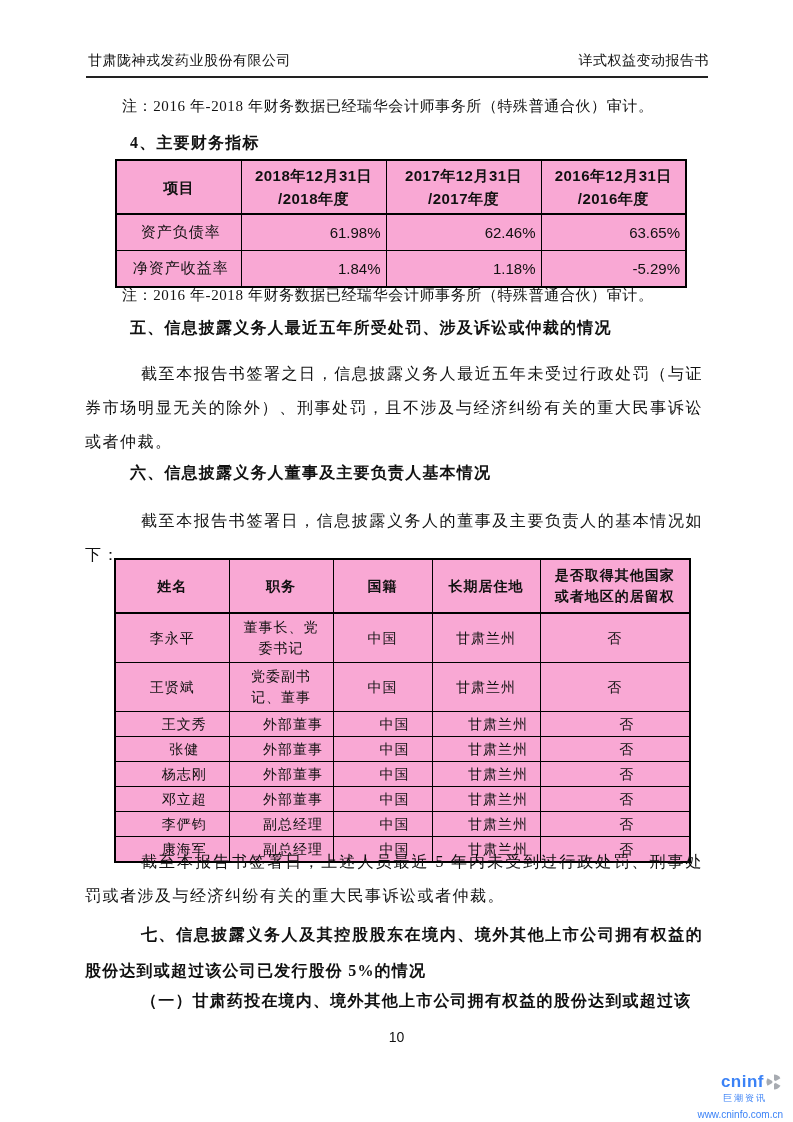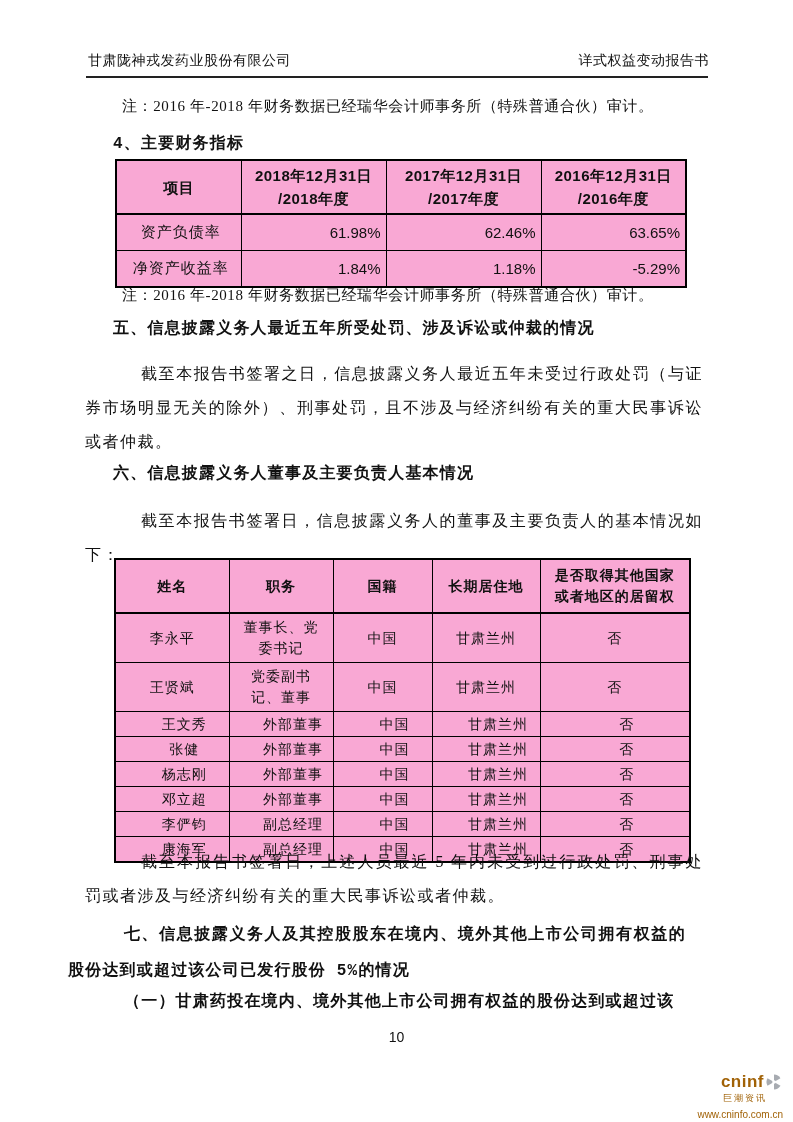--- a/index.html
+++ b/index.html
@@ -12,21 +12,21 @@
   
   .doc-header-left{left:88px;top:52px;font-size:14px;letter-spacing:.5px;}
   .doc-header-right{right:84px;top:52px;font-size:14px;letter-spacing:.5px;}
   .header-rule{left:86px;top:76px;width:622px;border-top:2px solid #222;height:0;}
   
   .note{left:85px;width:618px;font-size:15px;text-indent:37px;letter-spacing:.6px;}
   .note-1{top:97px;}
   .note-2{top:286px;}
   
   .h2{
-    left:68px;width:618px;font-family:Liberation Mono, monospace;
+    left:85px;width:618px;font-family:Liberation Serif, serif;
     font-weight:700;font-size:16px;letter-spacing:1.2px;
   }
   .h2-indent{text-indent:45px;}
   .sec4-title{top:133px;}
   .sec5-title{top:318px;}
   .sec6-title{top:463px;}
   .sec7-title{top:917px;text-indent:56px;text-align:justify;line-height:36px;}
   .sub1{top:991px;}
   
   .para{
@@ -57,21 +57,21 @@
     font-family:"Liberation Sans","DejaVu Sans",sans-serif;font-weight:700;
     height:50px;border-bottom:2px solid #000;letter-spacing:1px;
   }
   .dir-table tbody tr.tall td{height:46px;}
   .dir-table tbody tr.short td{height:22px;padding-left:32px;}
   .dir-table td{letter-spacing:1px;}
   
   .page-number{left:0;right:0;top:1029px;text-align:center;font-size:14px;font-family:"Liberation Sans","DejaVu Sans",sans-serif;}
   .logo-block{
     right:6px;top:1072px;width:120px;display:flex;flex-direction:column;
-    align-items:flex-end;color:#a16207;
+    align-items:flex-end;color:#3b82f6;
     font-family:"Liberation Sans","DejaVu Sans",sans-serif;line-height:1.15;
     padding-right:4px;
   }
   .logo-row{display:flex;align-items:center;gap:1px;}
   .logo-word{font-size:17px;font-weight:700;letter-spacing:.5px;}
   .logo-swirl{width:18px;height:18px;display:inline-block;}
   .logo-cn{font-size:9px;letter-spacing:2px;margin-top:1px;margin-right:16px;}
   .logo-url{font-size:10px;margin-top:6px;}
 </style>
 </head>

